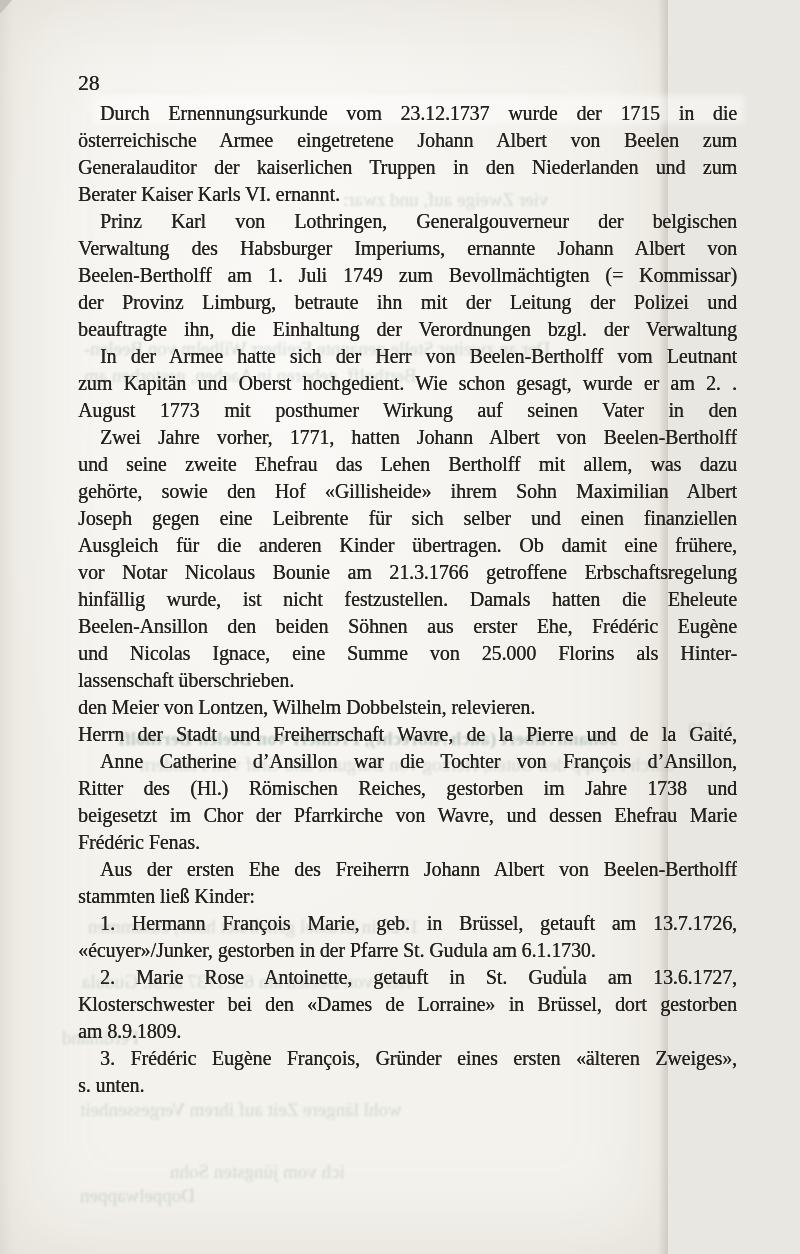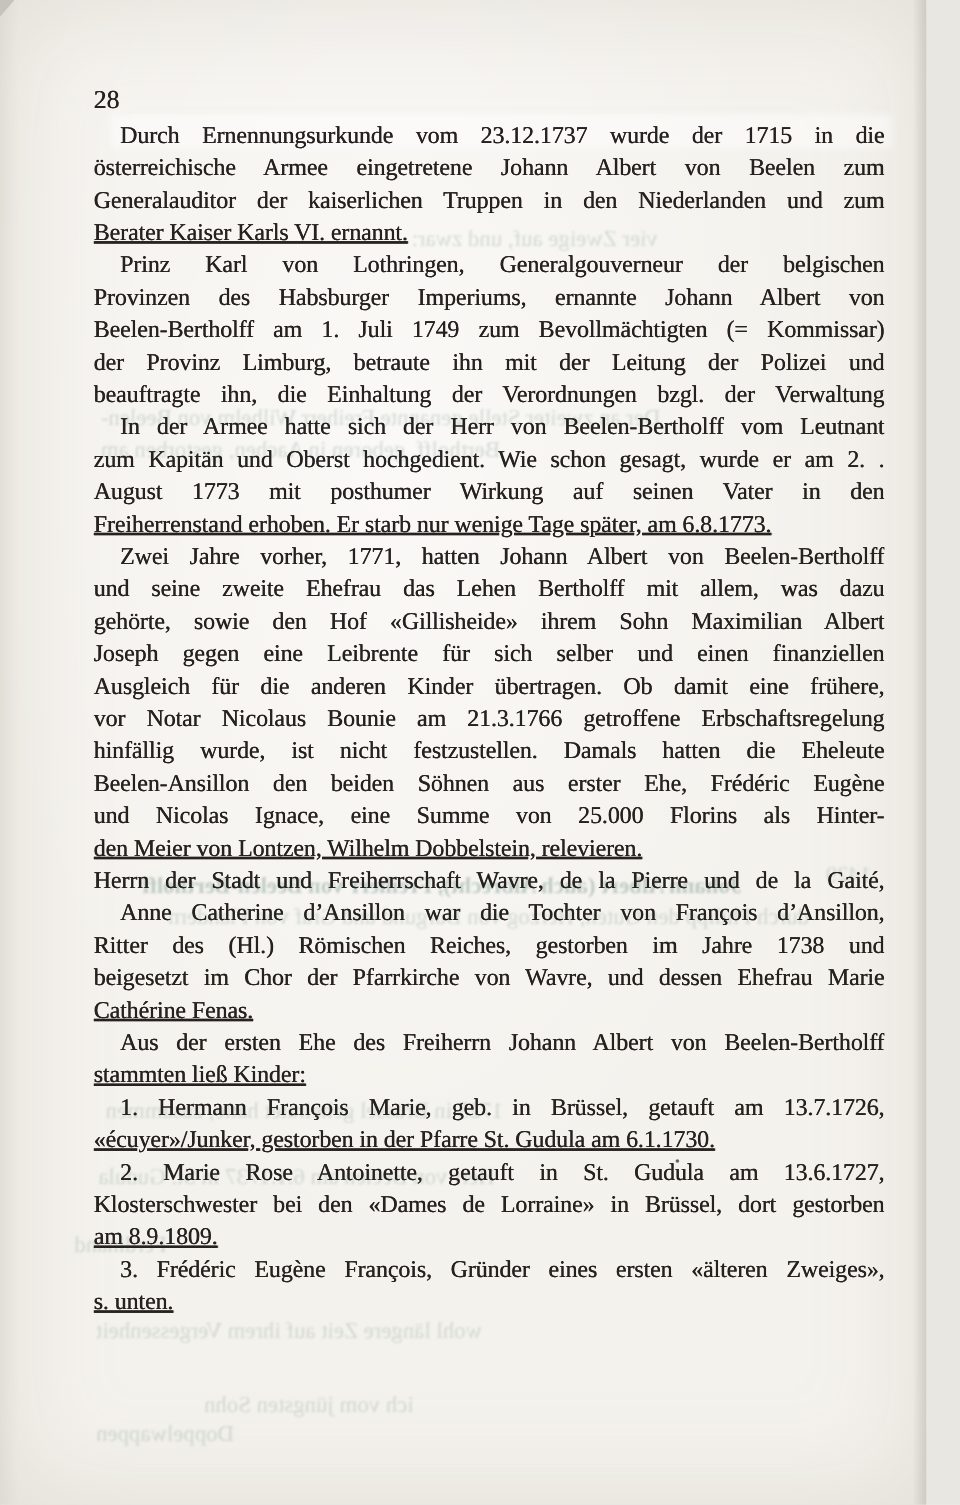--- a/index.html
+++ b/index.html
@@ -8,21 +8,21 @@
     --ghost:#adbdb4;
   }
   html,body{margin:0;padding:0;}
   body{
     width:800px;height:1254px;
     font-family:"Liberation Serif","DejaVu Serif",serif;
     background:#e9e7e1;
     position:relative;overflow:hidden;
   }
   .scan-page{
-    position:absolute;left:0;top:0;width:772px;height:1254px;
+    position:absolute;left:0;top:0;width:668px;height:1254px;
     background:
       radial-gradient(ellipse at 42% 30%, rgba(255,255,255,.55) 0%, rgba(255,255,255,0) 55%),
       linear-gradient(90deg, rgba(205,200,190,.25) 0%, rgba(205,200,190,0) 2%, rgba(205,200,190,0) 98.5%, rgba(185,180,170,.5) 100%),
       var(--paper);
     box-shadow: inset 0 0 90px rgba(175,168,155,.28);
   }
   
   .exposure-band{
     position:absolute;left:92px;top:95px;width:652px;height:29px;
     background:rgba(255,255,255,.45);
@@ -45,21 +45,21 @@
     letter-spacing:-0.1px;
     z-index:3;
   }
   .line{
     height:27px;line-height:27px;
     text-align:justify;text-align-last:justify;
     overflow:hidden;
     text-shadow:0.25px 0 0 currentColor;
   }
   .line.indent{text-indent:22px;}
-  .line.pend{text-align-last:left;text-decoration:underline;}
+  .line.pend{text-align-last:left;}
   .show-through-layer{
     position:absolute;left:0;top:0;width:800px;height:1254px;
     z-index:1;pointer-events:none;
   }
   .ghost{
     position:absolute;
     font-size:19px;line-height:24px;
     color:var(--ghost);
     opacity:.5;
     filter:blur(1.1px);
@@ -93,43 +93,43 @@
     </div>
   <div class="exposure-band"></div>
   <div class="corner-notch"></div>
   <div class="page-number">28</div>
   <div class="text-block">
       <div class="line indent">Durch Ernennungsurkunde vom 23.12.1737 wurde der 1715 in die</div>
       <div class="line">österreichische Armee eingetretene Johann Albert von Beelen zum</div>
       <div class="line">Generalauditor der kaiserlichen Truppen in den Niederlanden und zum</div>
       <div class="line pend">Berater Kaiser Karls VI. ernannt.</div>
       <div class="line indent">Prinz Karl von Lothringen, Generalgouverneur der belgischen</div>
-      <div class="line">Provinzen des Habsburger Imperiums, ernannte Johann Albert von</div>
+      <div class="line">Verwaltung des Habsburger Imperiums, ernannte Johann Albert von</div>
       <div class="line">Beelen-Bertholff am 1. Juli 1749 zum Bevollmächtigten (= Kommissar)</div>
       <div class="line">der Provinz Limburg, betraute ihn mit der Leitung der Polizei und</div>
       <div class="line">beauftragte ihn, die Einhaltung der Verordnungen bzgl. der Verwaltung</div>
       <div class="line indent">In der Armee hatte sich der Herr von Beelen-Bertholff vom Leutnant</div>
       <div class="line">zum Kapitän und Oberst hochgedient. Wie schon gesagt, wurde er am 2. .</div>
       <div class="line">August 1773 mit posthumer Wirkung auf seinen Vater in den</div>
-      <div class="line pend">Freiherrenstand erhoben. Er starb nur wenige Tage später, am 6.8.1773.</div>
       <div class="line indent">Zwei Jahre vorher, 1771, hatten Johann Albert von Beelen-Bertholff</div>
       <div class="line">und seine zweite Ehefrau das Lehen Bertholff mit allem, was dazu</div>
       <div class="line">gehörte, sowie den Hof «Gillisheide» ihrem Sohn Maximilian Albert</div>
       <div class="line">Joseph gegen eine Leibrente für sich selber und einen finanziellen</div>
       <div class="line">Ausgleich für die anderen Kinder übertragen. Ob damit eine frühere,</div>
       <div class="line">vor Notar Nicolaus Bounie am 21.3.1766 getroffene Erbschaftsregelung</div>
       <div class="line">hinfällig wurde, ist nicht festzustellen. Damals hatten die Eheleute</div>
       <div class="line">Beelen-Ansillon den beiden Söhnen aus erster Ehe, Frédéric Eugène</div>
       <div class="line">und Nicolas Ignace, eine Summe von 25.000 Florins als Hinter-</div>
+      <div class="line pend">lassenschaft überschrieben.</div>
       <div class="line pend">den Meier von Lontzen, Wilhelm Dobbelstein, relevieren.</div>
       <div class="line">Herrn der Stadt und Freiherrschaft Wavre, de la Pierre und de la Gaité,</div>
       <div class="line indent">Anne Catherine d’Ansillon war die Tochter von François d’Ansillon,</div>
       <div class="line">Ritter des (Hl.) Römischen Reiches, gestorben im Jahre 1738 und</div>
       <div class="line">beigesetzt im Chor der Pfarrkirche von Wavre, und dessen Ehefrau Marie</div>
-      <div class="line pend">Cathérine Fenas.</div>
+      <div class="line pend">Frédéric Fenas.</div>
       <div class="line indent">Aus der ersten Ehe des Freiherrn Johann Albert von Beelen-Bertholff</div>
       <div class="line pend">stammten ließ Kinder:</div>
       <div class="line indent">1. Hermann François Marie, geb. in Brüssel, getauft am 13.7.1726,</div>
       <div class="line pend">«écuyer»/Junker, gestorben in der Pfarre St. Gudula am 6.1.1730.</div>
       <div class="line indent">2. Marie Rose Antoinette, getauft in St. Gudula am 13.6.1727,</div>
       <div class="line">Klosterschwester bei den «Dames de Lorraine» in Brüssel, dort gestorben</div>
       <div class="line pend">am 8.9.1809.</div>
       <div class="line indent">3. Frédéric Eugène François, Gründer eines ersten «älteren Zweiges»,</div>
       <div class="line pend">s. unten.</div>
     </div>

